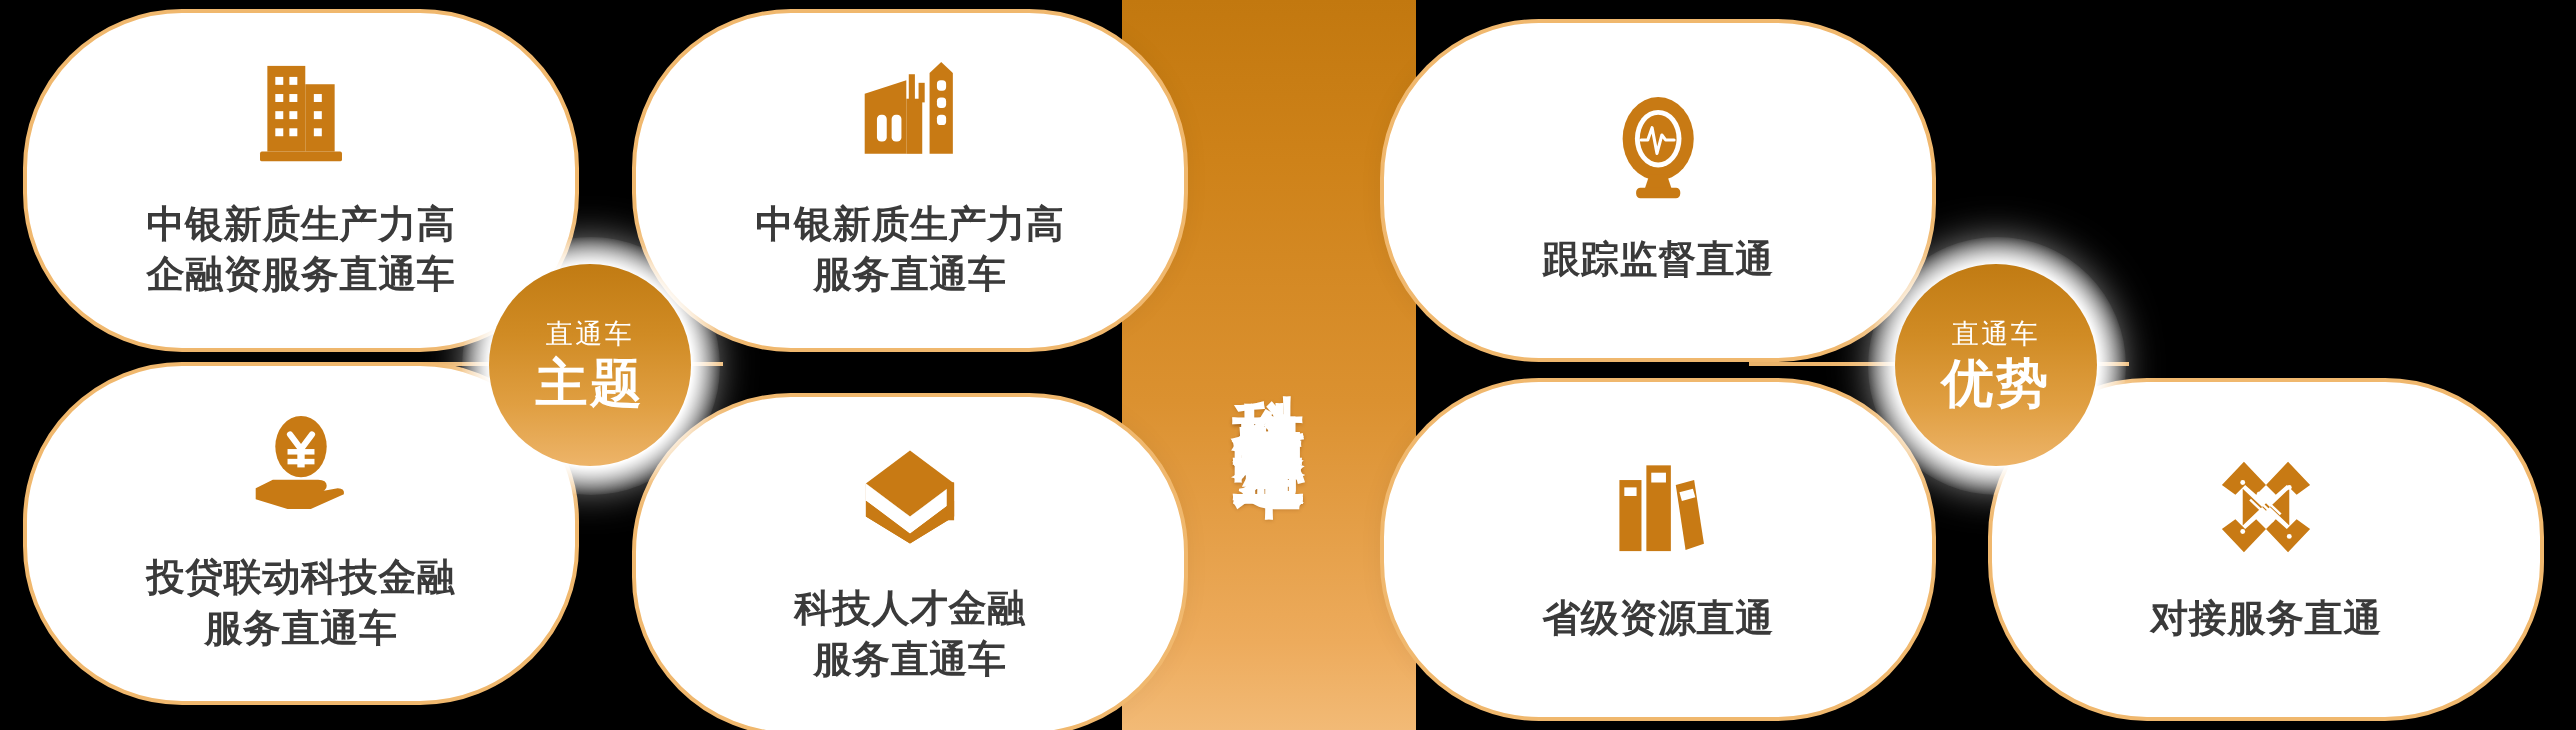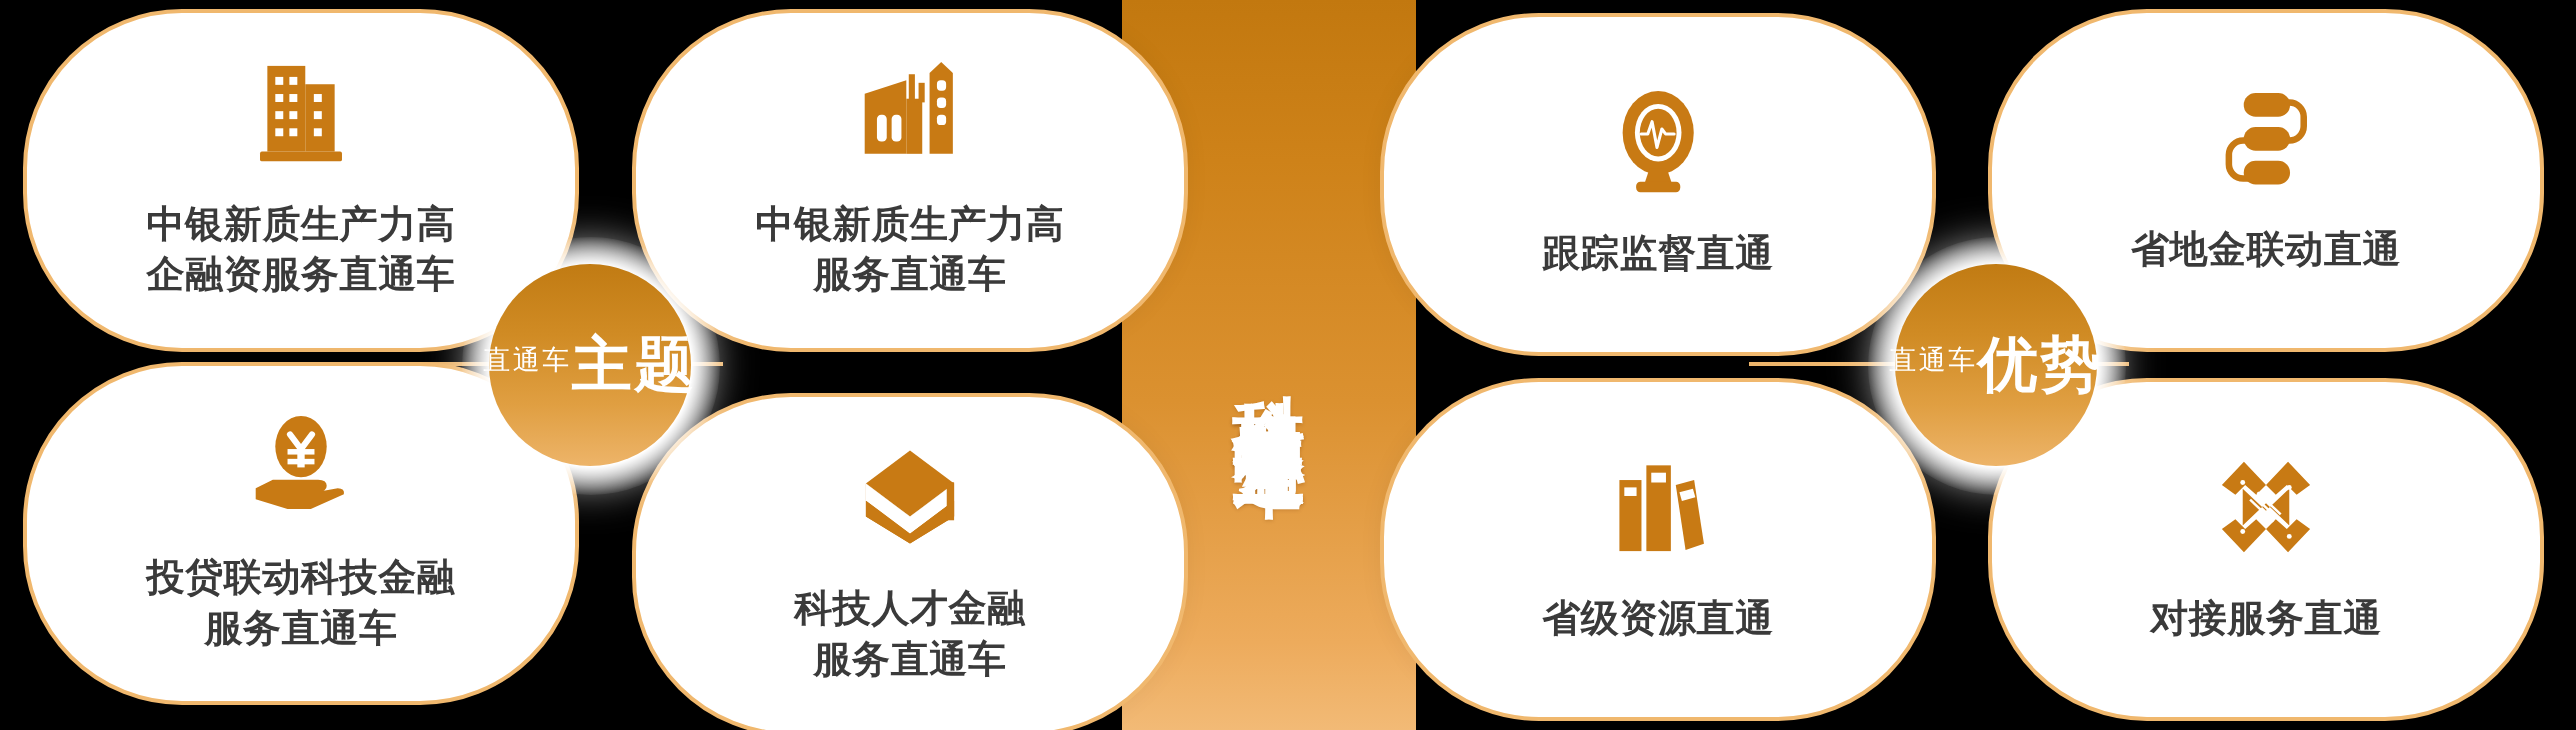--- a/index.html
+++ b/index.html
@@ -65,53 +65,53 @@
     font-weight:bold;
     line-height:1.32;
     text-align:center;
     letter-spacing:0.6px;
     white-space:pre-line;
   }
 
   
   .c0{ left:23px;   top:8.6px;  width:556px; height:343px; }
   .c1{ left:632px; top:8.6px;  width:556px; height:343px; }
-  .c2{ left:1380px; top:13px;  width:556px; height:343px; }
+  .c2{ left:1380px; top:19px;  width:556px; height:343px; }
   .c3{ left:1988px; top:8.6px;  width:556px; height:343px; }
   
   .c4{ left:23px;   top:362px; width:556px; height:343px; }
   .c5{ left:632px; top:378px; width:556px; height:343px;margin-top:15px; }
   .c6{ left:1380px; top:378px; width:556px; height:343px; }
   .c7{ left:1988px; top:378px; width:556px; height:343px; }
 
   
   .badge{
     position:absolute;
     width:202px; height:202px;
     border-radius:50%;
     background:linear-gradient(180deg,#C17B13 0%,#D08B24 35%,#E09F42 70%,#EDB469 100%);
     display:flex;
-    flex-direction:row;
+    flex-direction:column;
     align-items:center;
     justify-content:center;
     z-index:6;
     box-shadow:0 0 43px 18.4px rgba(255,255,255,.75);
   }
   .badge-sub{
     color:#FFFFFF;
     font-size:27px;
     font-weight:normal;
     letter-spacing:2.5px;
     line-height:1;
     margin-bottom:9.8px;
     white-space:nowrap;
   }
   .badge-main{
     color:#FFFFFF;
-    font-size:60px;
+    font-size:52px;
     font-weight:bold;
     letter-spacing:2.5px;
     line-height:1;
     white-space:nowrap;
   }
   .b-left  { left:489px;  top:264px; }
   .b-right { left:1895px; top:264px; }
 
   
   .connector{
@@ -195,32 +195,20 @@
         <ellipse cx="62" cy="68" rx="38" ry="47" fill="#fff"></ellipse>
         <ellipse cx="62" cy="68" rx="30" ry="39" fill="#C87A14"></ellipse>
         <path d="M34 70 L45 70 L52 50 L60 92 L68 62 L74 70 L88 70" stroke="#fff" stroke-width="5" fill="none" stroke-linecap="round" stroke-linejoin="round"></path>
         <path d="M48 126 L76 126 L84 150 L40 150 Z" fill="#C87A14"></path>
         <rect x="26" y="148" width="72" height="17" rx="7" fill="#C87A14"></rect>
       </svg>
     </div>
     <div class="card-label">跟踪监督直通</div>
   </div>
 
-  <div class="card tl c3">
-    <div class="card-icon">
-      <svg width="101" height="101" viewBox="0 0 165 165">
-        <path d="M108 22 h14 a24 24 0 0 1 24 24 v16 a24 24 0 0 1 -24 24 h-14" stroke="#C87A14" stroke-width="11" fill="none" stroke-linecap="round"></path>
-        <path d="M58 86 h-14 a24 24 0 0 0 -24 24 v16 a24 24 0 0 0 24 24 h14" stroke="#C87A14" stroke-width="11" fill="none" stroke-linecap="round"></path>
-        <rect x="45" y="6" width="78" height="40" rx="20" fill="#C87A14"></rect>
-        <rect x="45" y="63" width="78" height="40" rx="20" fill="#C87A14"></rect>
-        <rect x="45" y="120" width="78" height="40" rx="20" fill="#C87A14"></rect>
-      </svg>
-    </div>
-    <div class="card-label">省地金联动直通</div>
-  </div>
 
   <div class="card tl c4">
     <div class="card-icon">
       <svg width="98" height="101" viewBox="0 0 160 165">
         <ellipse cx="80" cy="50" rx="42" ry="50" fill="#C87A14"></ellipse>
         <path d="M62 30 L80 54 L98 30" stroke="#fff" stroke-width="10" fill="none" stroke-linecap="round"></path>
         <rect x="74" y="50" width="12" height="34" fill="#fff"></rect>
         <rect x="58" y="54" width="44" height="9" fill="#fff"></rect>
         <rect x="58" y="70" width="44" height="9" fill="#fff"></rect>
         <path d="M6 118 L34 104 L76 104 L108 104 Q122 104 122 114 Q122 124 108 124 L80 124 L106 124 L140 118 Q152 118 150 128 L96 152 L58 152 L6 136 Z" fill="#C87A14"></path>

